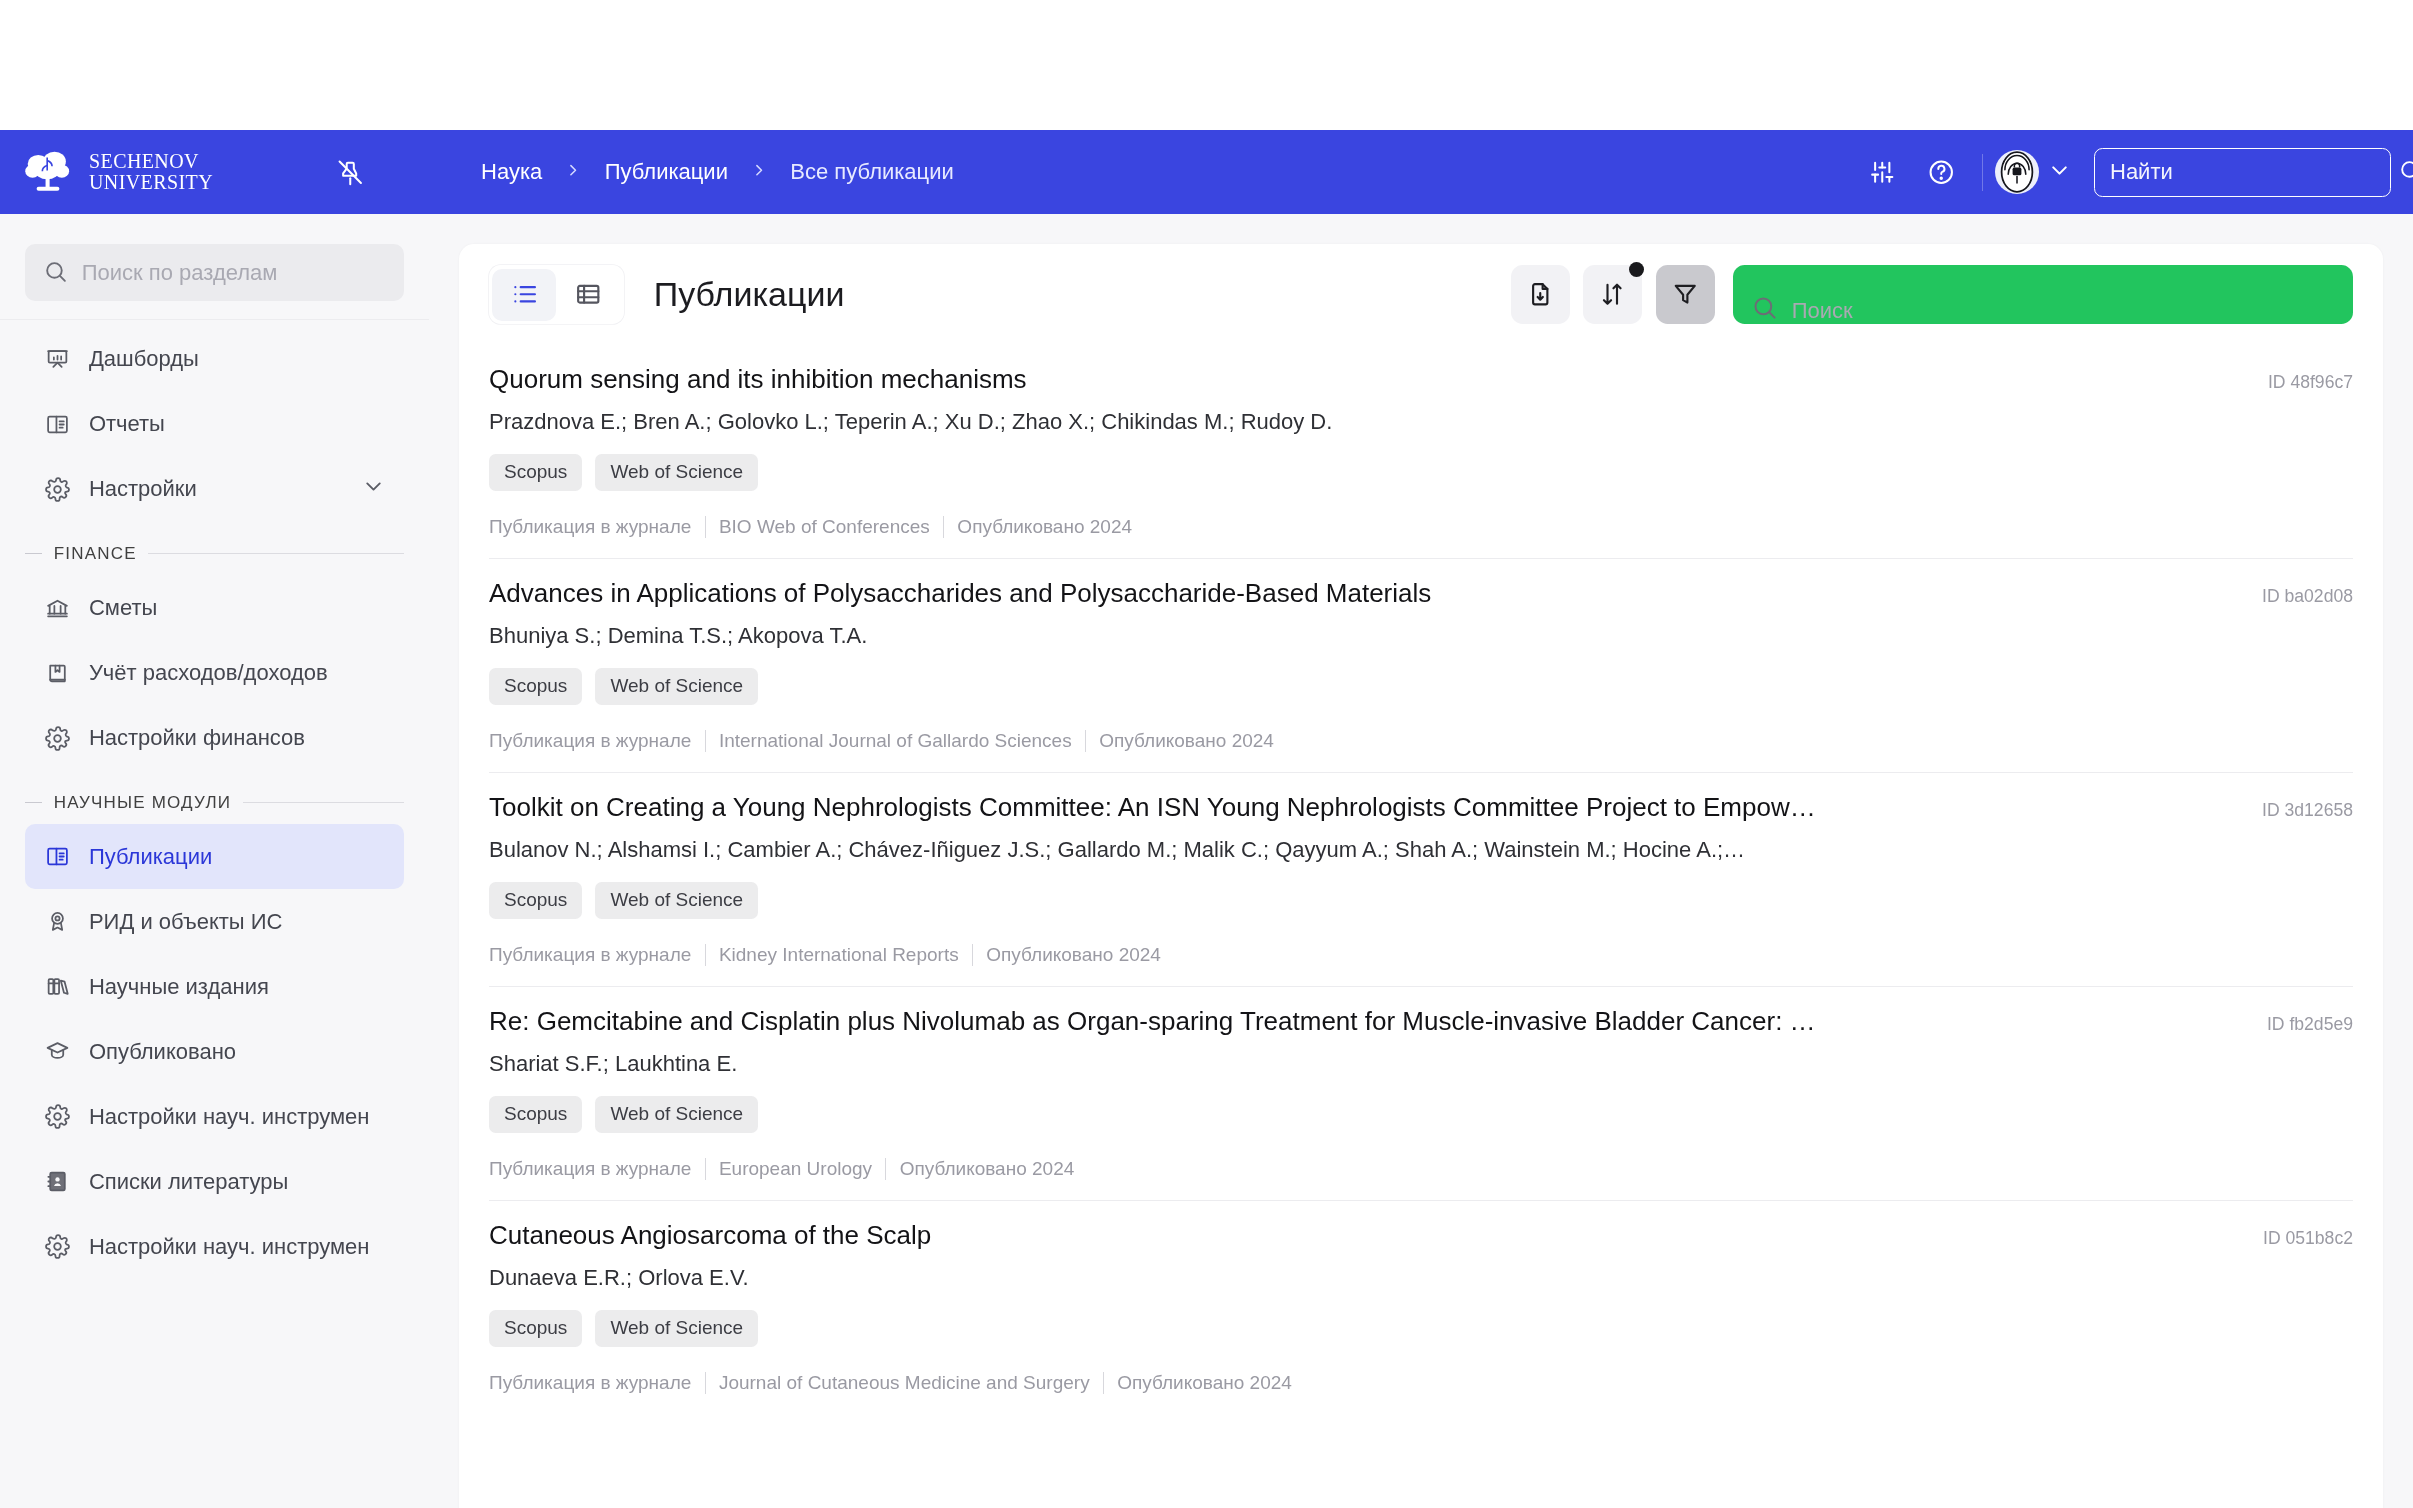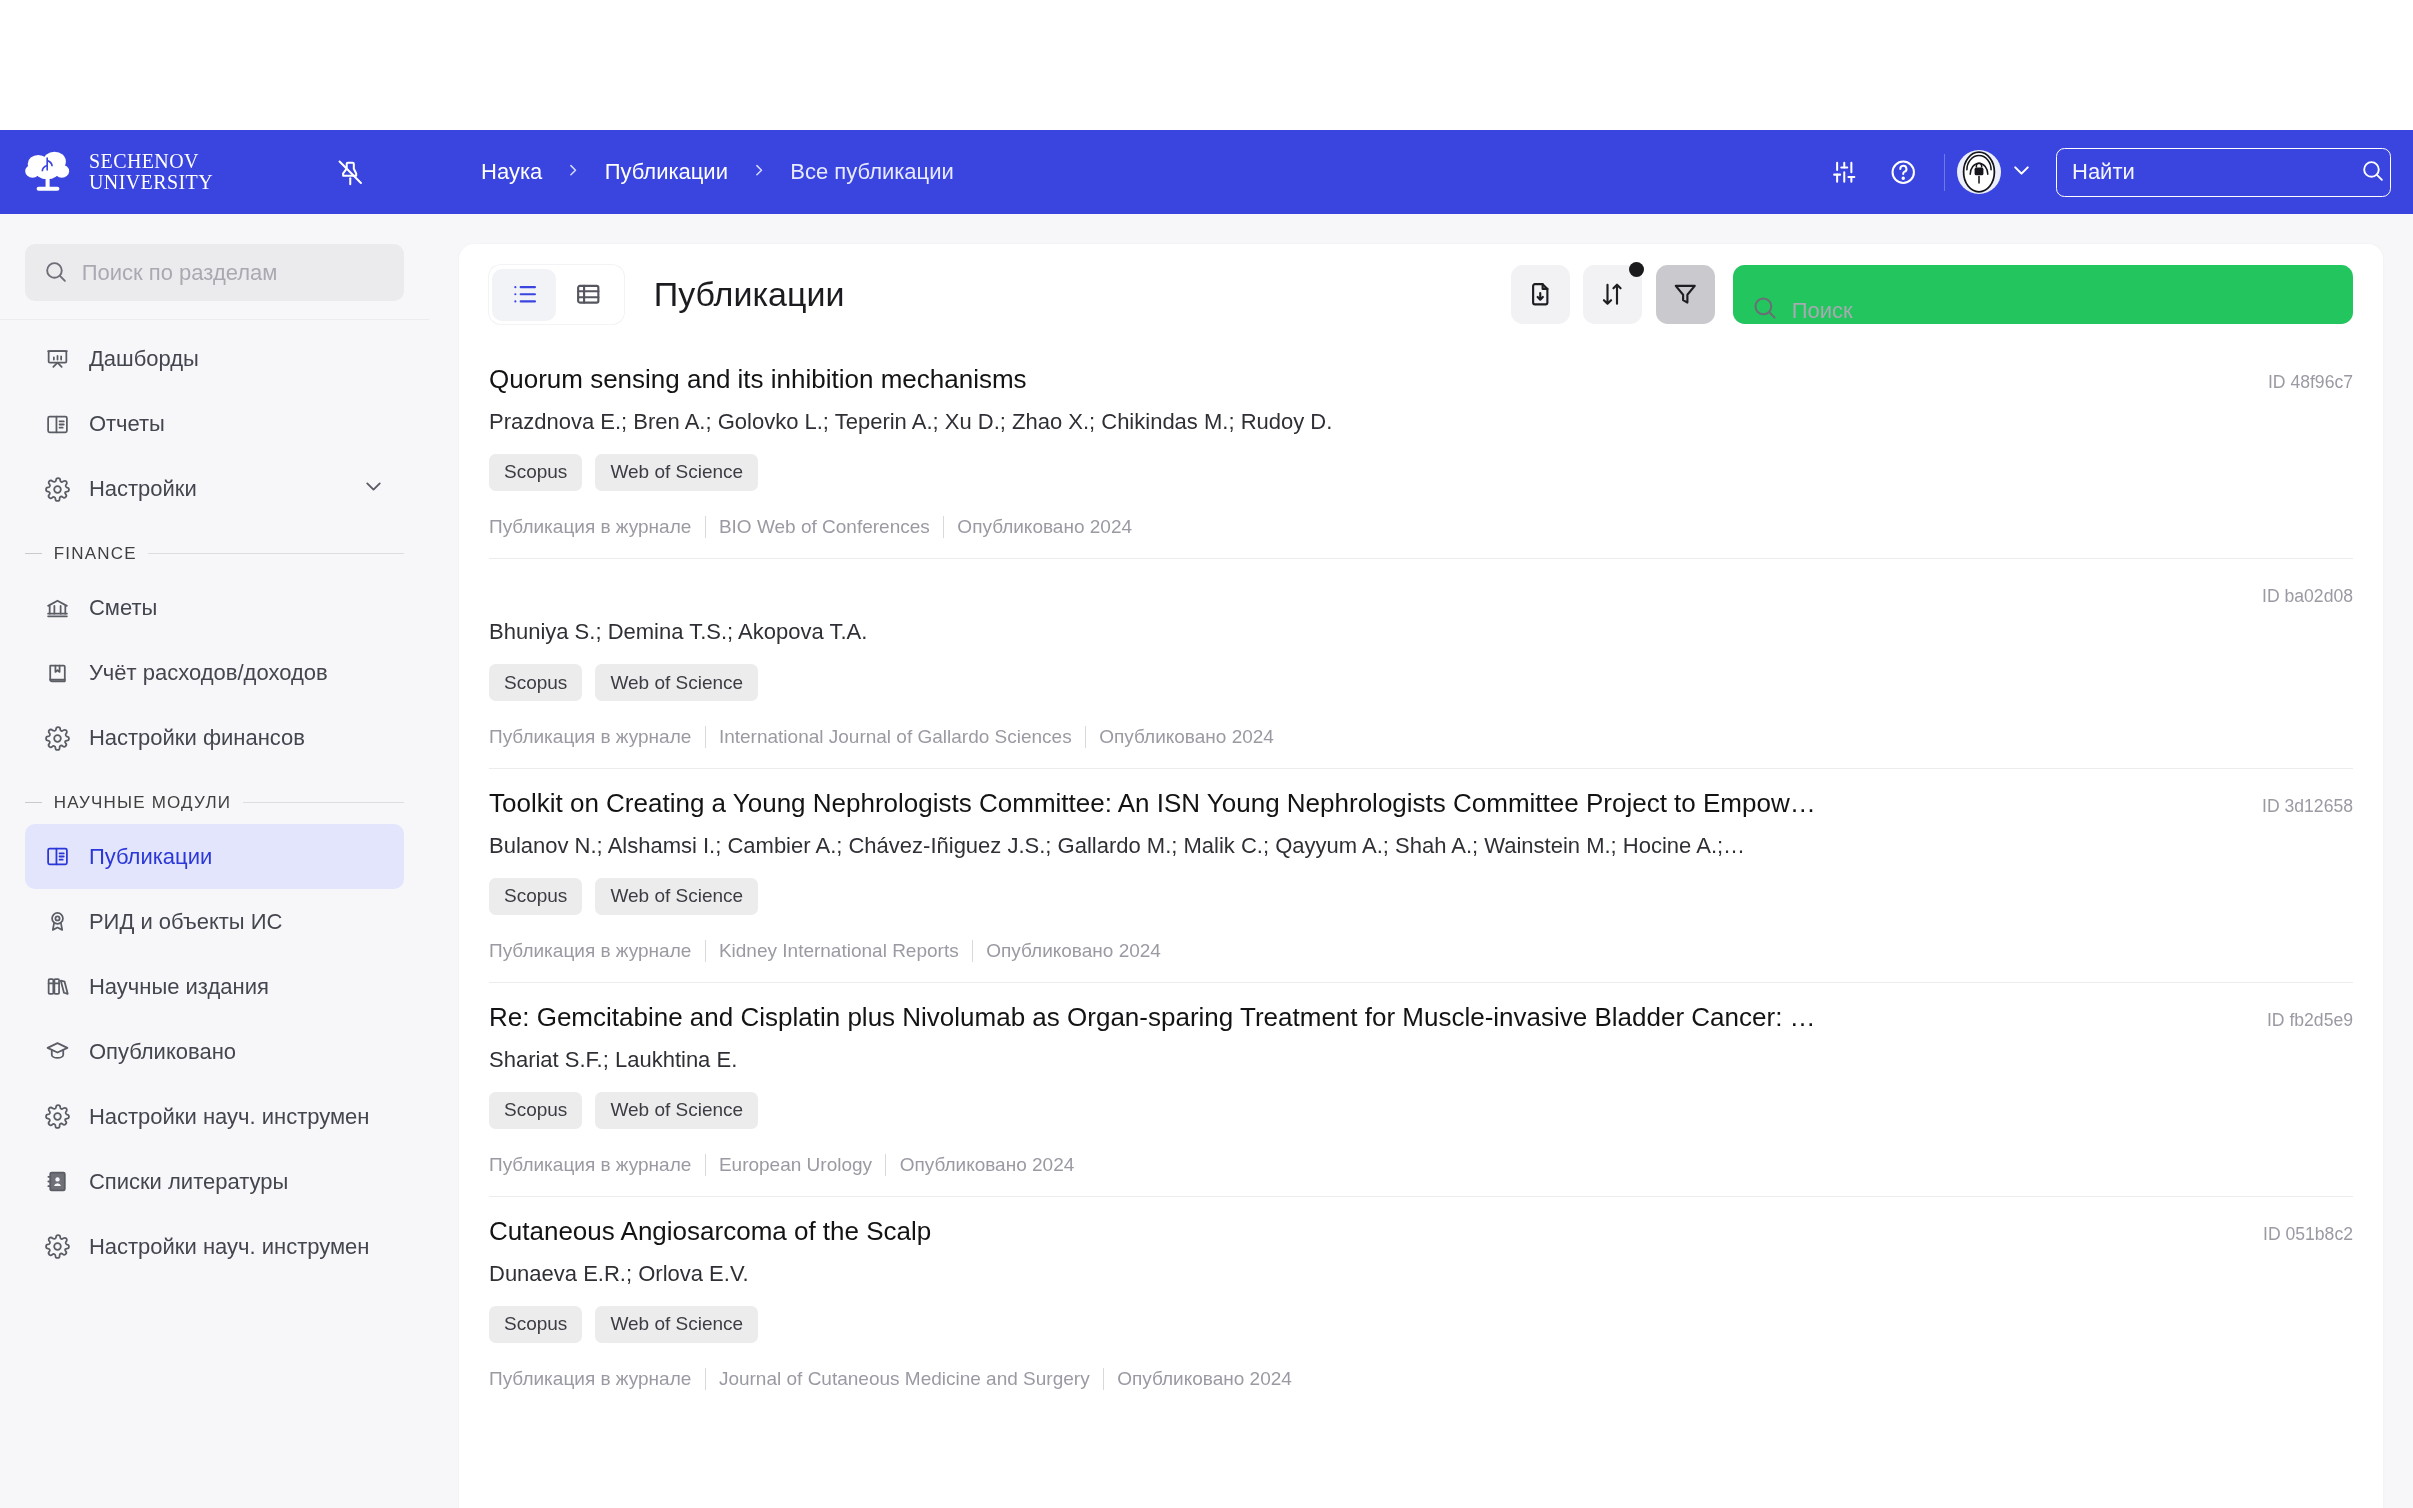--- a/index.html
+++ b/index.html
@@ -29,21 +29,21 @@
   .crumb { color: #ffffff; font-size: 22px; white-space: nowrap; }
   .crumb.muted { color: #e8eaff; }
   .crumb-sep { color: #cfd4ff; font-size: 20px; line-height: 1; }
 
   .topbar-right { margin-left: auto; display: flex; align-items: center; gap: 0; padding-right: 22px; }
   .tb-icon { width: 59px; height: 59px; display: flex; align-items: center; justify-content: center; cursor: pointer; }
   .tb-divider { width: 0.8px; height: 37px; background: rgba(255,255,255,.28); margin: 0 11.7px; }
   .avatar-wrap { display: flex; align-items: center; gap: 8.4px; cursor: pointer; }
   .avatar { width: 44px; height: 44px; border-radius: 50%; background: #eceffb; display: flex; align-items: center; justify-content: center; overflow: hidden; }
   .hdr-search {
-    width: 335px; height: 49px; border: 1.3px solid #ffffff; border-radius: 8.4px;
+    width: 297px; height: 49px; border: 1.3px solid #ffffff; border-radius: 8.4px;
     display: flex; align-items: center; padding: 9px 15px; margin-left: 22px; background: transparent;
   }
   .hdr-search input {
     flex: 1; background: transparent; border: 0; outline: none;
     color: #ffffff; font-size: 22px; font-family: inherit;
   }
   .hdr-search input::placeholder { color: #ffffff; opacity: .95; }
 
   
   .sidebar {
@@ -488,20 +488,21 @@
             <span>Публикация в журнале</span>
             <span class="meta-sep"></span>
             <span>BIO Web of Conferences</span>
             <span class="meta-sep"></span>
             <span>Опубликовано 2024</span>
           </div>
         </div>
 
         <div class="pub-item">
           <div class="pub-top">
+            <div class="pub-title">Advances in Applications of Polysaccharides and Polysaccharide-Based Materials</div>
             <div class="pub-id">ID ba02d08</div>
           </div>
           <div class="pub-authors">Bhuniya S.; Demina T.S.; Akopova T.A.</div>
           <div class="pub-tags">
             <span class="tag">Scopus</span>
             <span class="tag">Web of Science</span>
           </div>
           <div class="pub-meta">
             <span>Публикация в журнале</span>
             <span class="meta-sep"></span>

